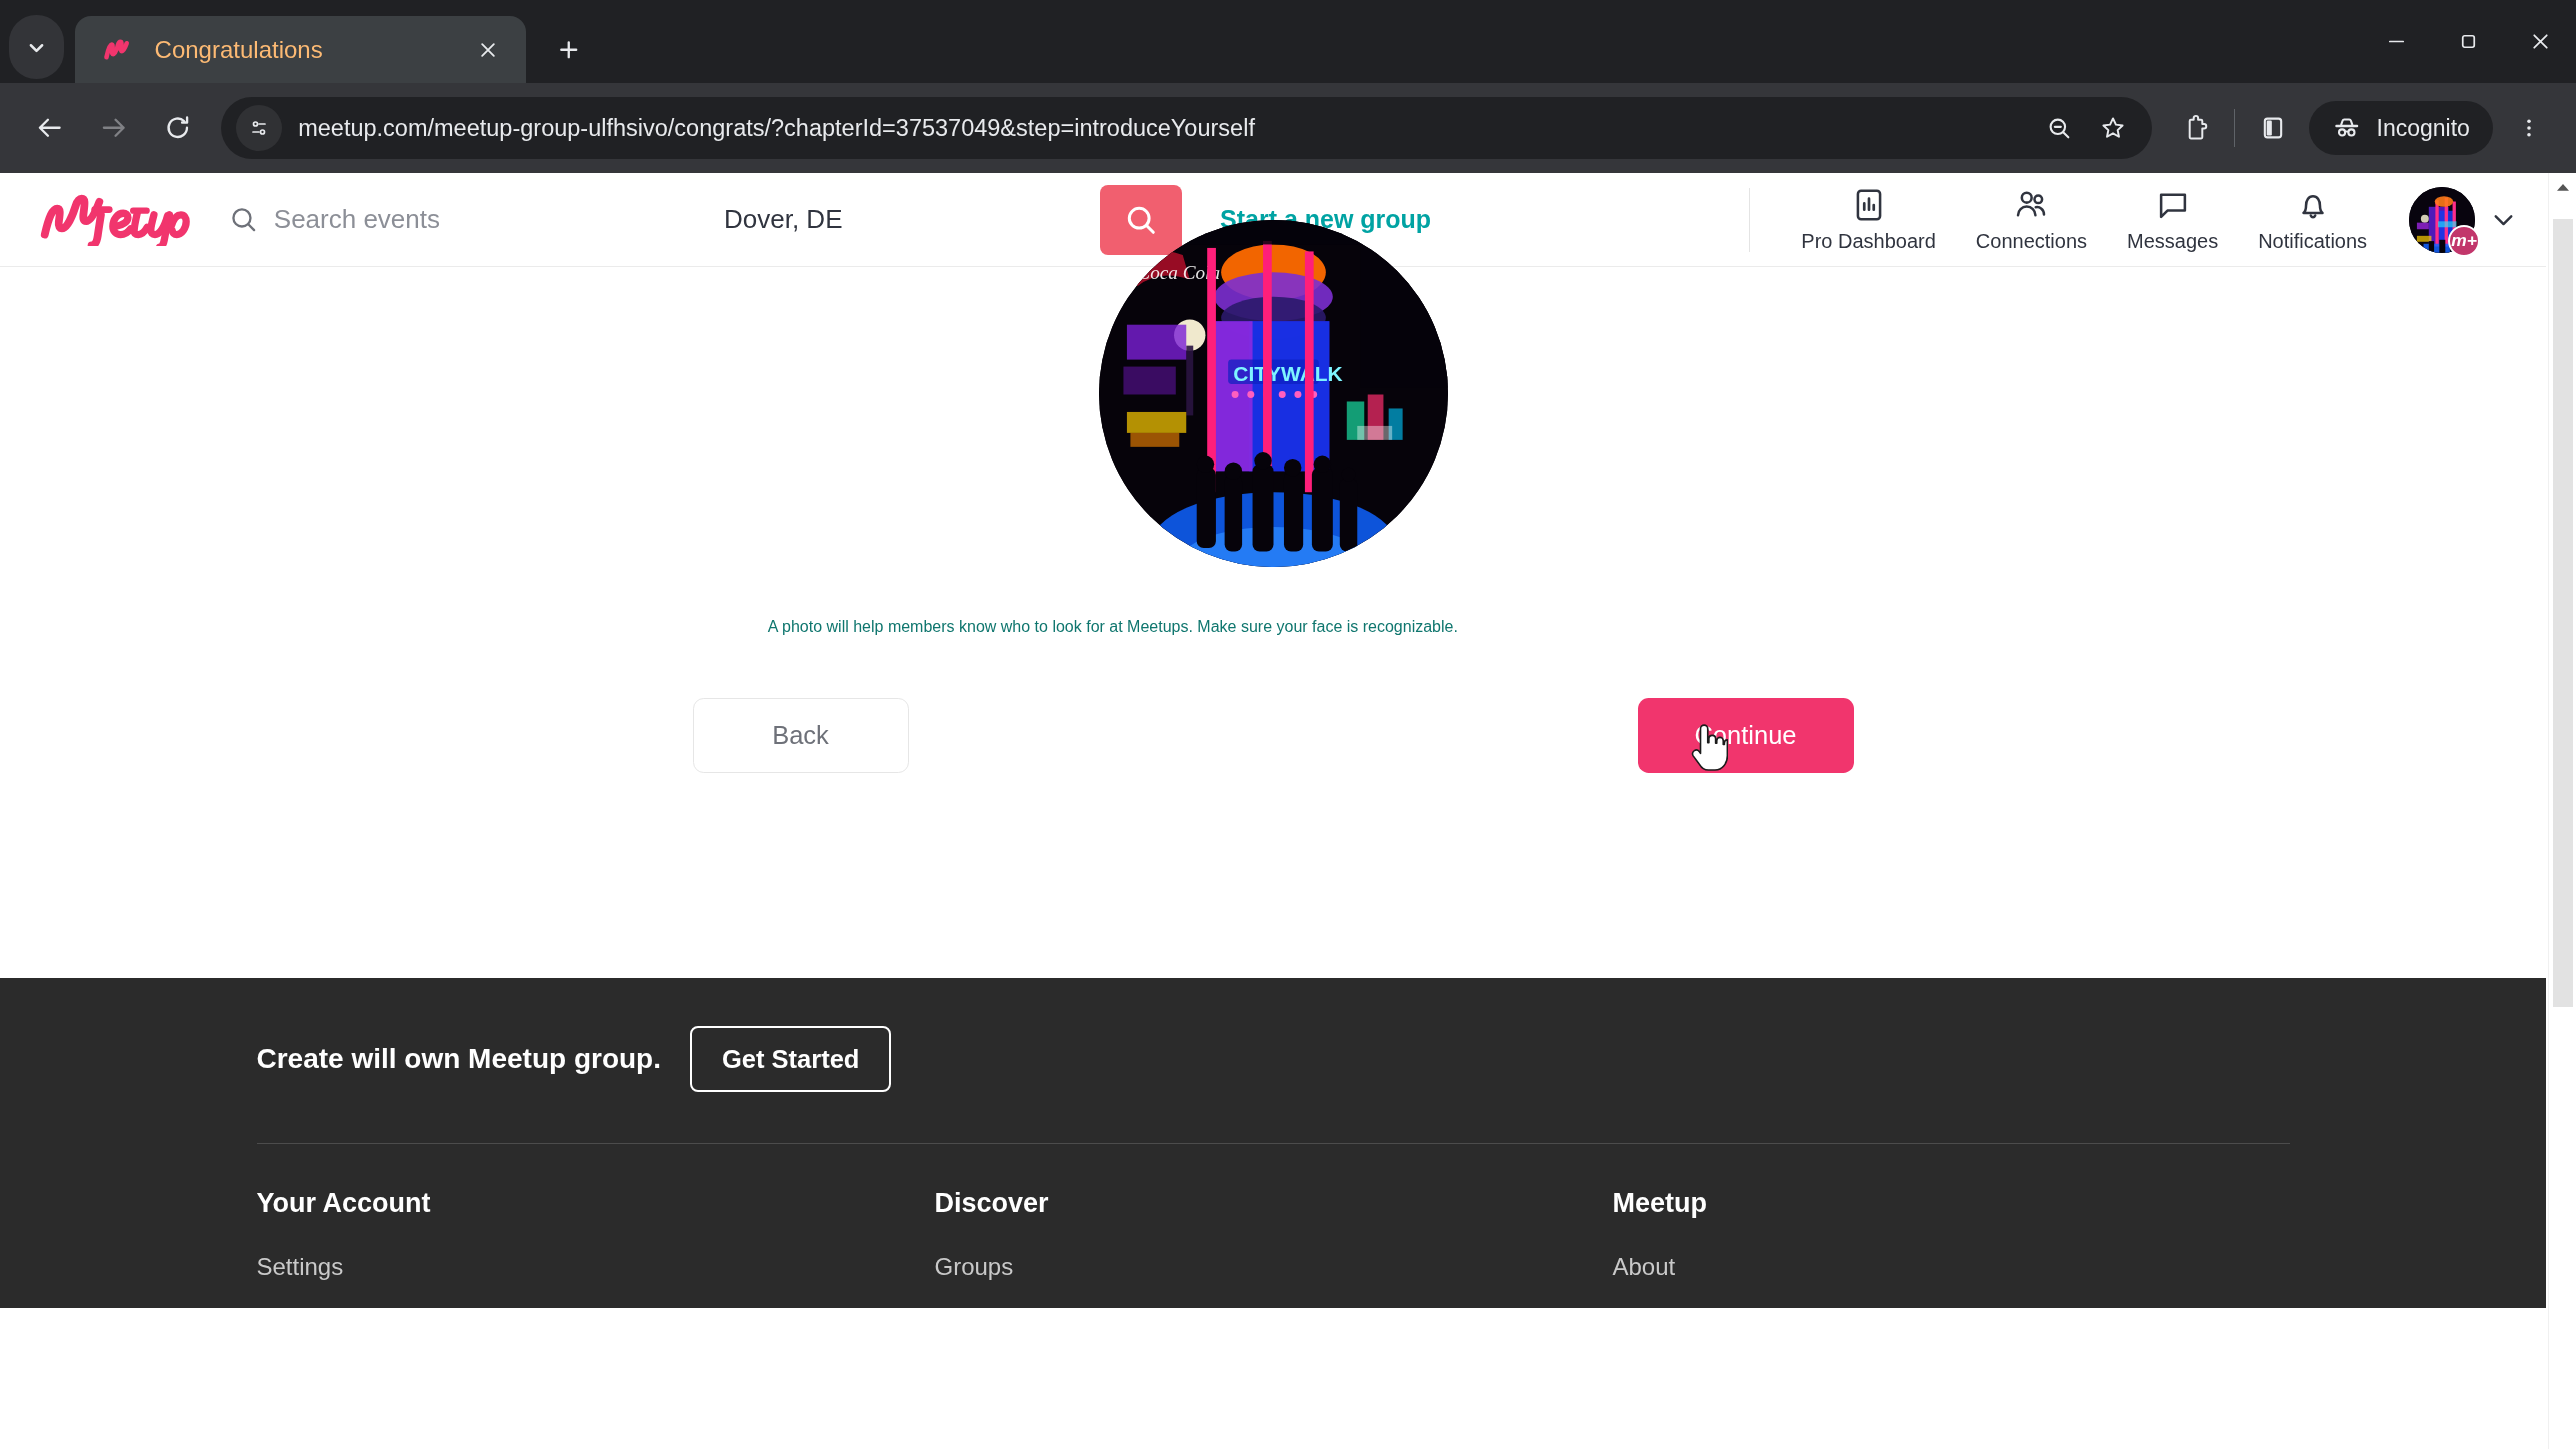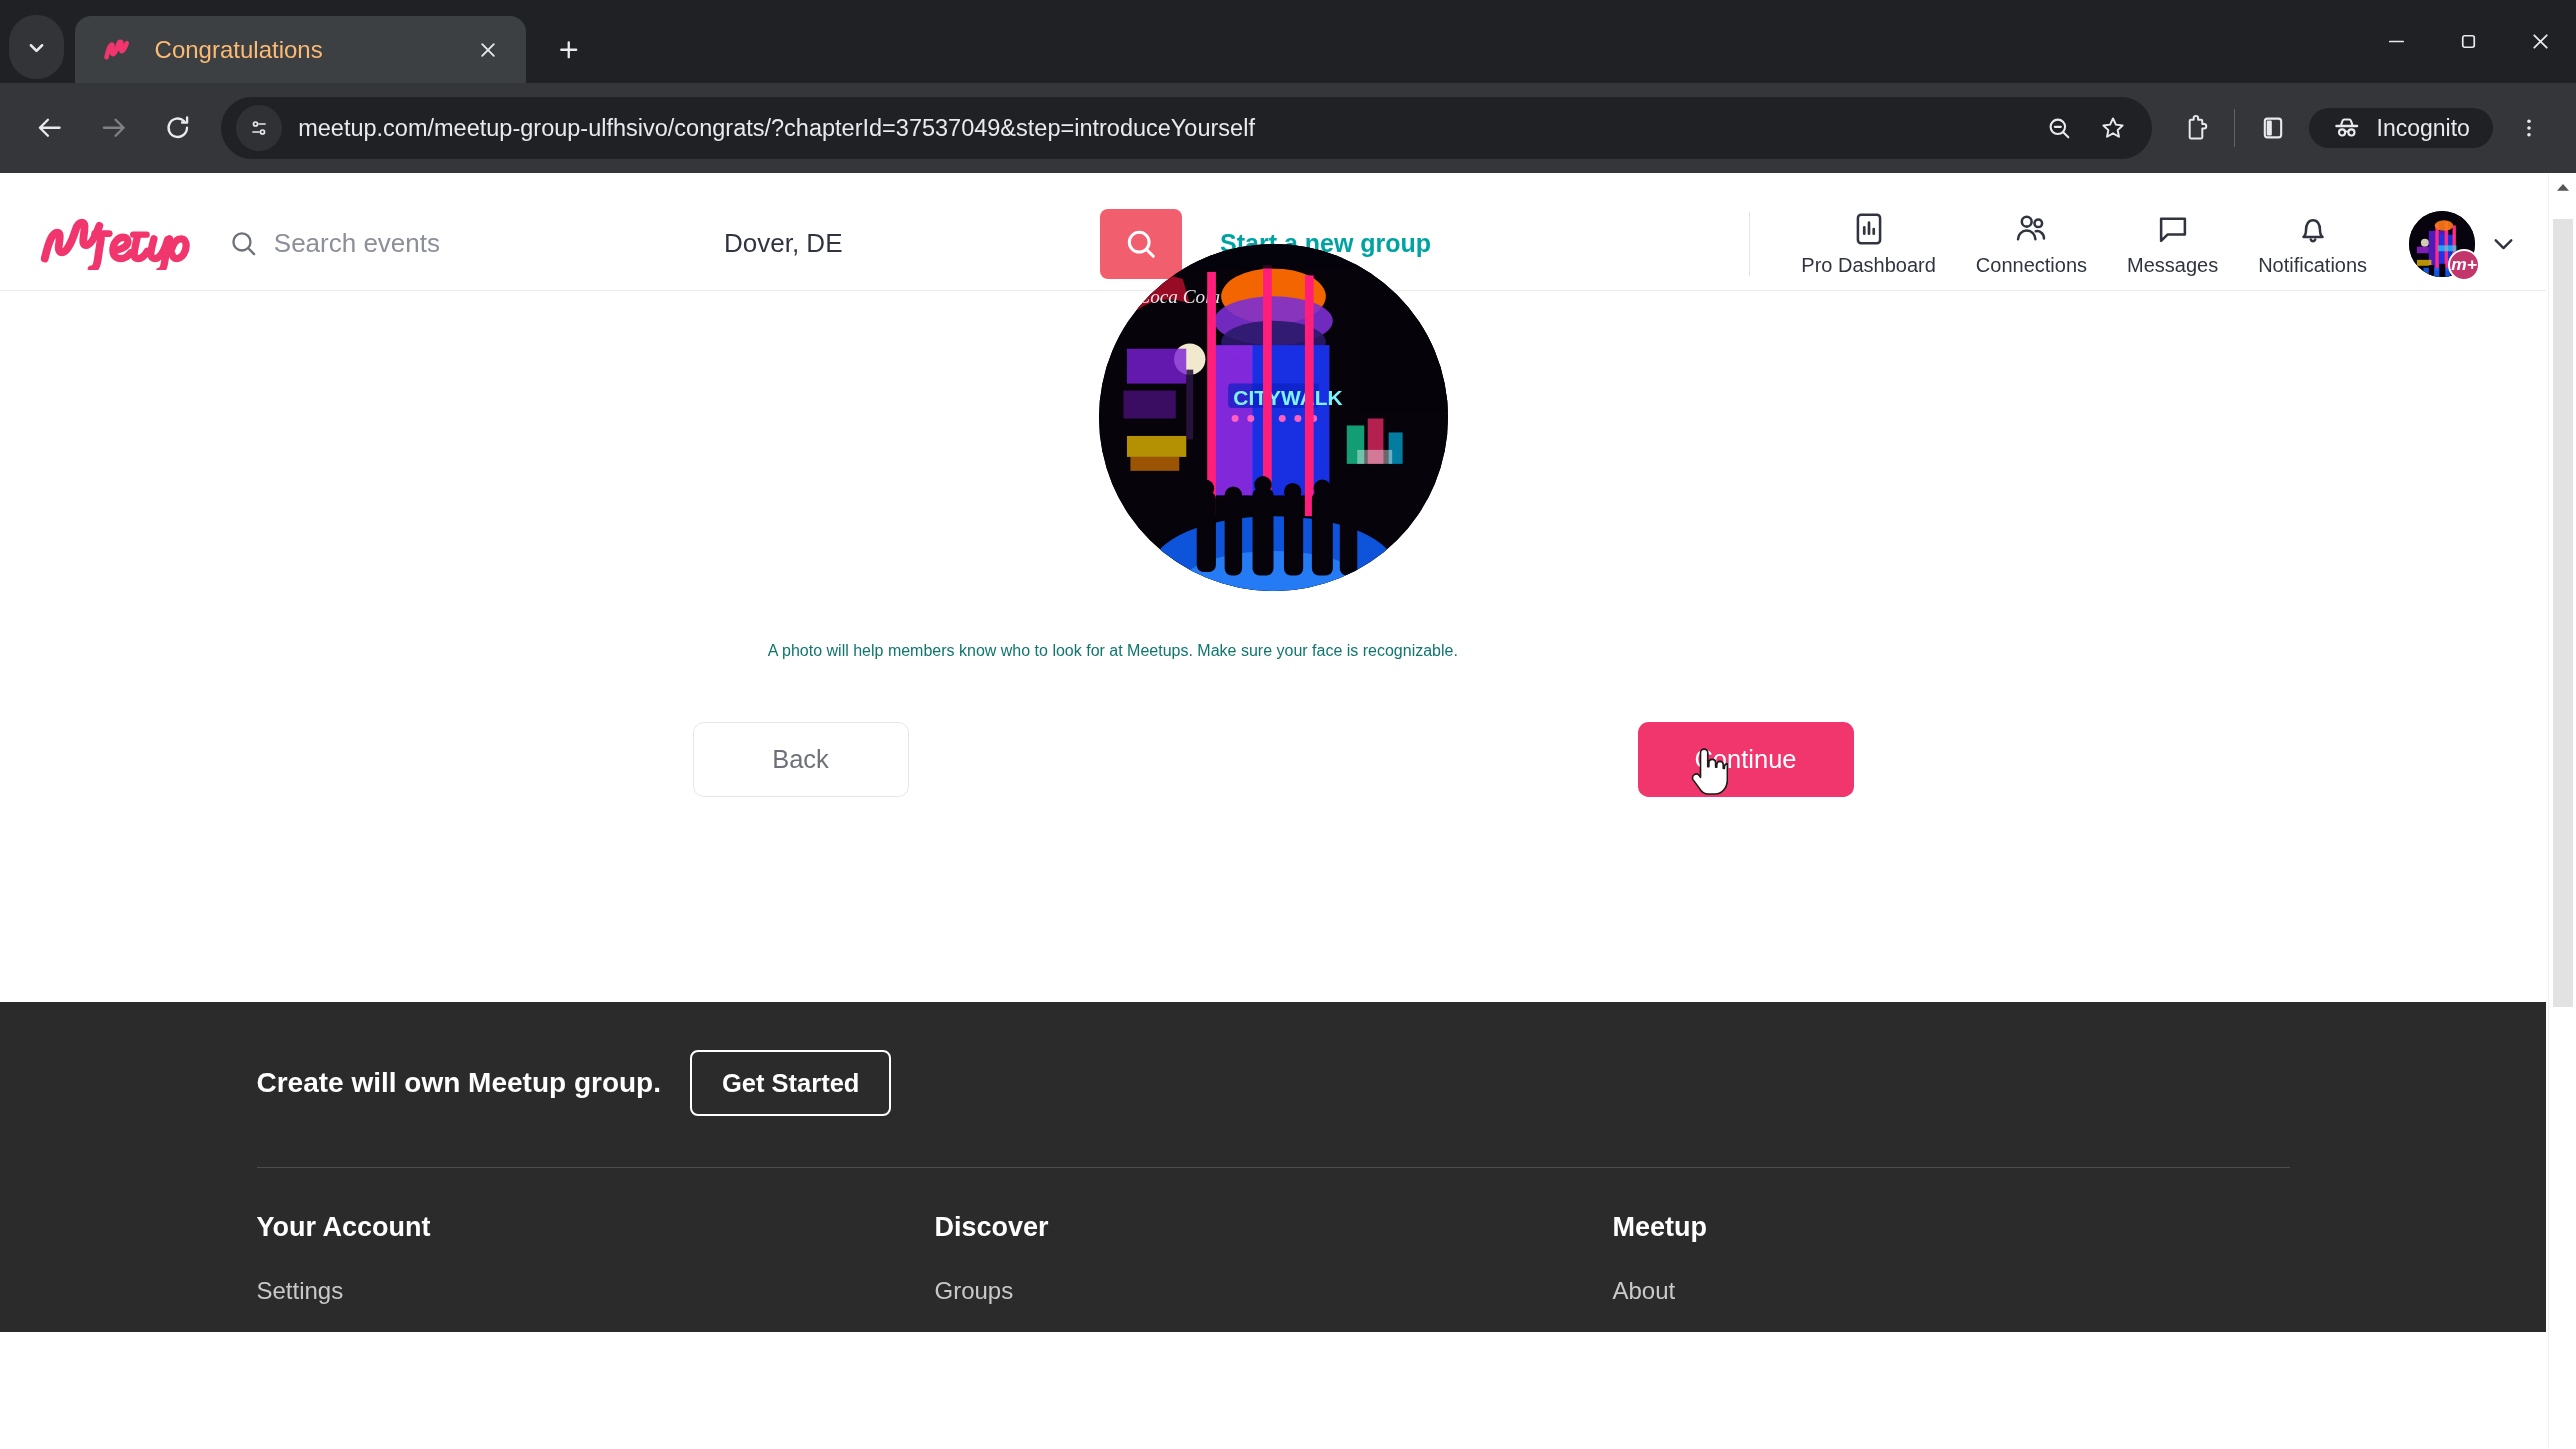--- a/index.html
+++ b/index.html
@@ -97,40 +97,40 @@
   .omni-icon-btn {
     width: 54px; height: 54px; border-radius: 50%;
     display: flex; align-items: center; justify-content: center;
     cursor: pointer;
   }
   .omni-icon-btn svg { width: 28px; height: 28px; }
 
   .tb-right { display: flex; align-items: center; flex: none; }
   .tb-sep { width: 1.3px; height: 38px; background: #5f6368; margin: 0 10.7px; }
   .incognito-pill {
-    height: 40px; border-radius: 28px; background: #202124;
+    height: 54px; border-radius: 28px; background: #202124;
     display: flex; align-items: center; gap: 15px;
     padding: 0 23px; margin-left: 9.4px; cursor: pointer;
   }
   .incognito-pill svg { width: 29.5px; height: 29.5px; }
   .incognito-pill span { color: #e8eaed; font-size: 23px; white-space: nowrap; }
   .menu-btn {
     width: 59px; height: 59px; border-radius: 50%;
     display: flex; align-items: center; justify-content: center;
     cursor: pointer; margin-left: 6.7px;
   }
   .menu-btn svg { width: 24px; height: 24px; }
 
   
   .viewport {
     position: absolute; top: 173px; left: 0;
     width: 2576px; height: 1276px;
     background: #fff; overflow: hidden;
   }
-  .page { width: 2546px; position: relative; margin-top: 24px; }
+  .page { width: 2546px; position: relative; }
 
   
   .mu-header {
     height: 94px; background: #fff;
     display: flex; align-items: center;
     padding: 0 27px 0 36px;
     border-bottom: 0.7px solid #ebebeb;
   }
   .mu-logo { flex: none; margin-right: 31px; cursor: pointer; }
   .mu-logo svg { width: 161px; height: 52px; display: block; }

